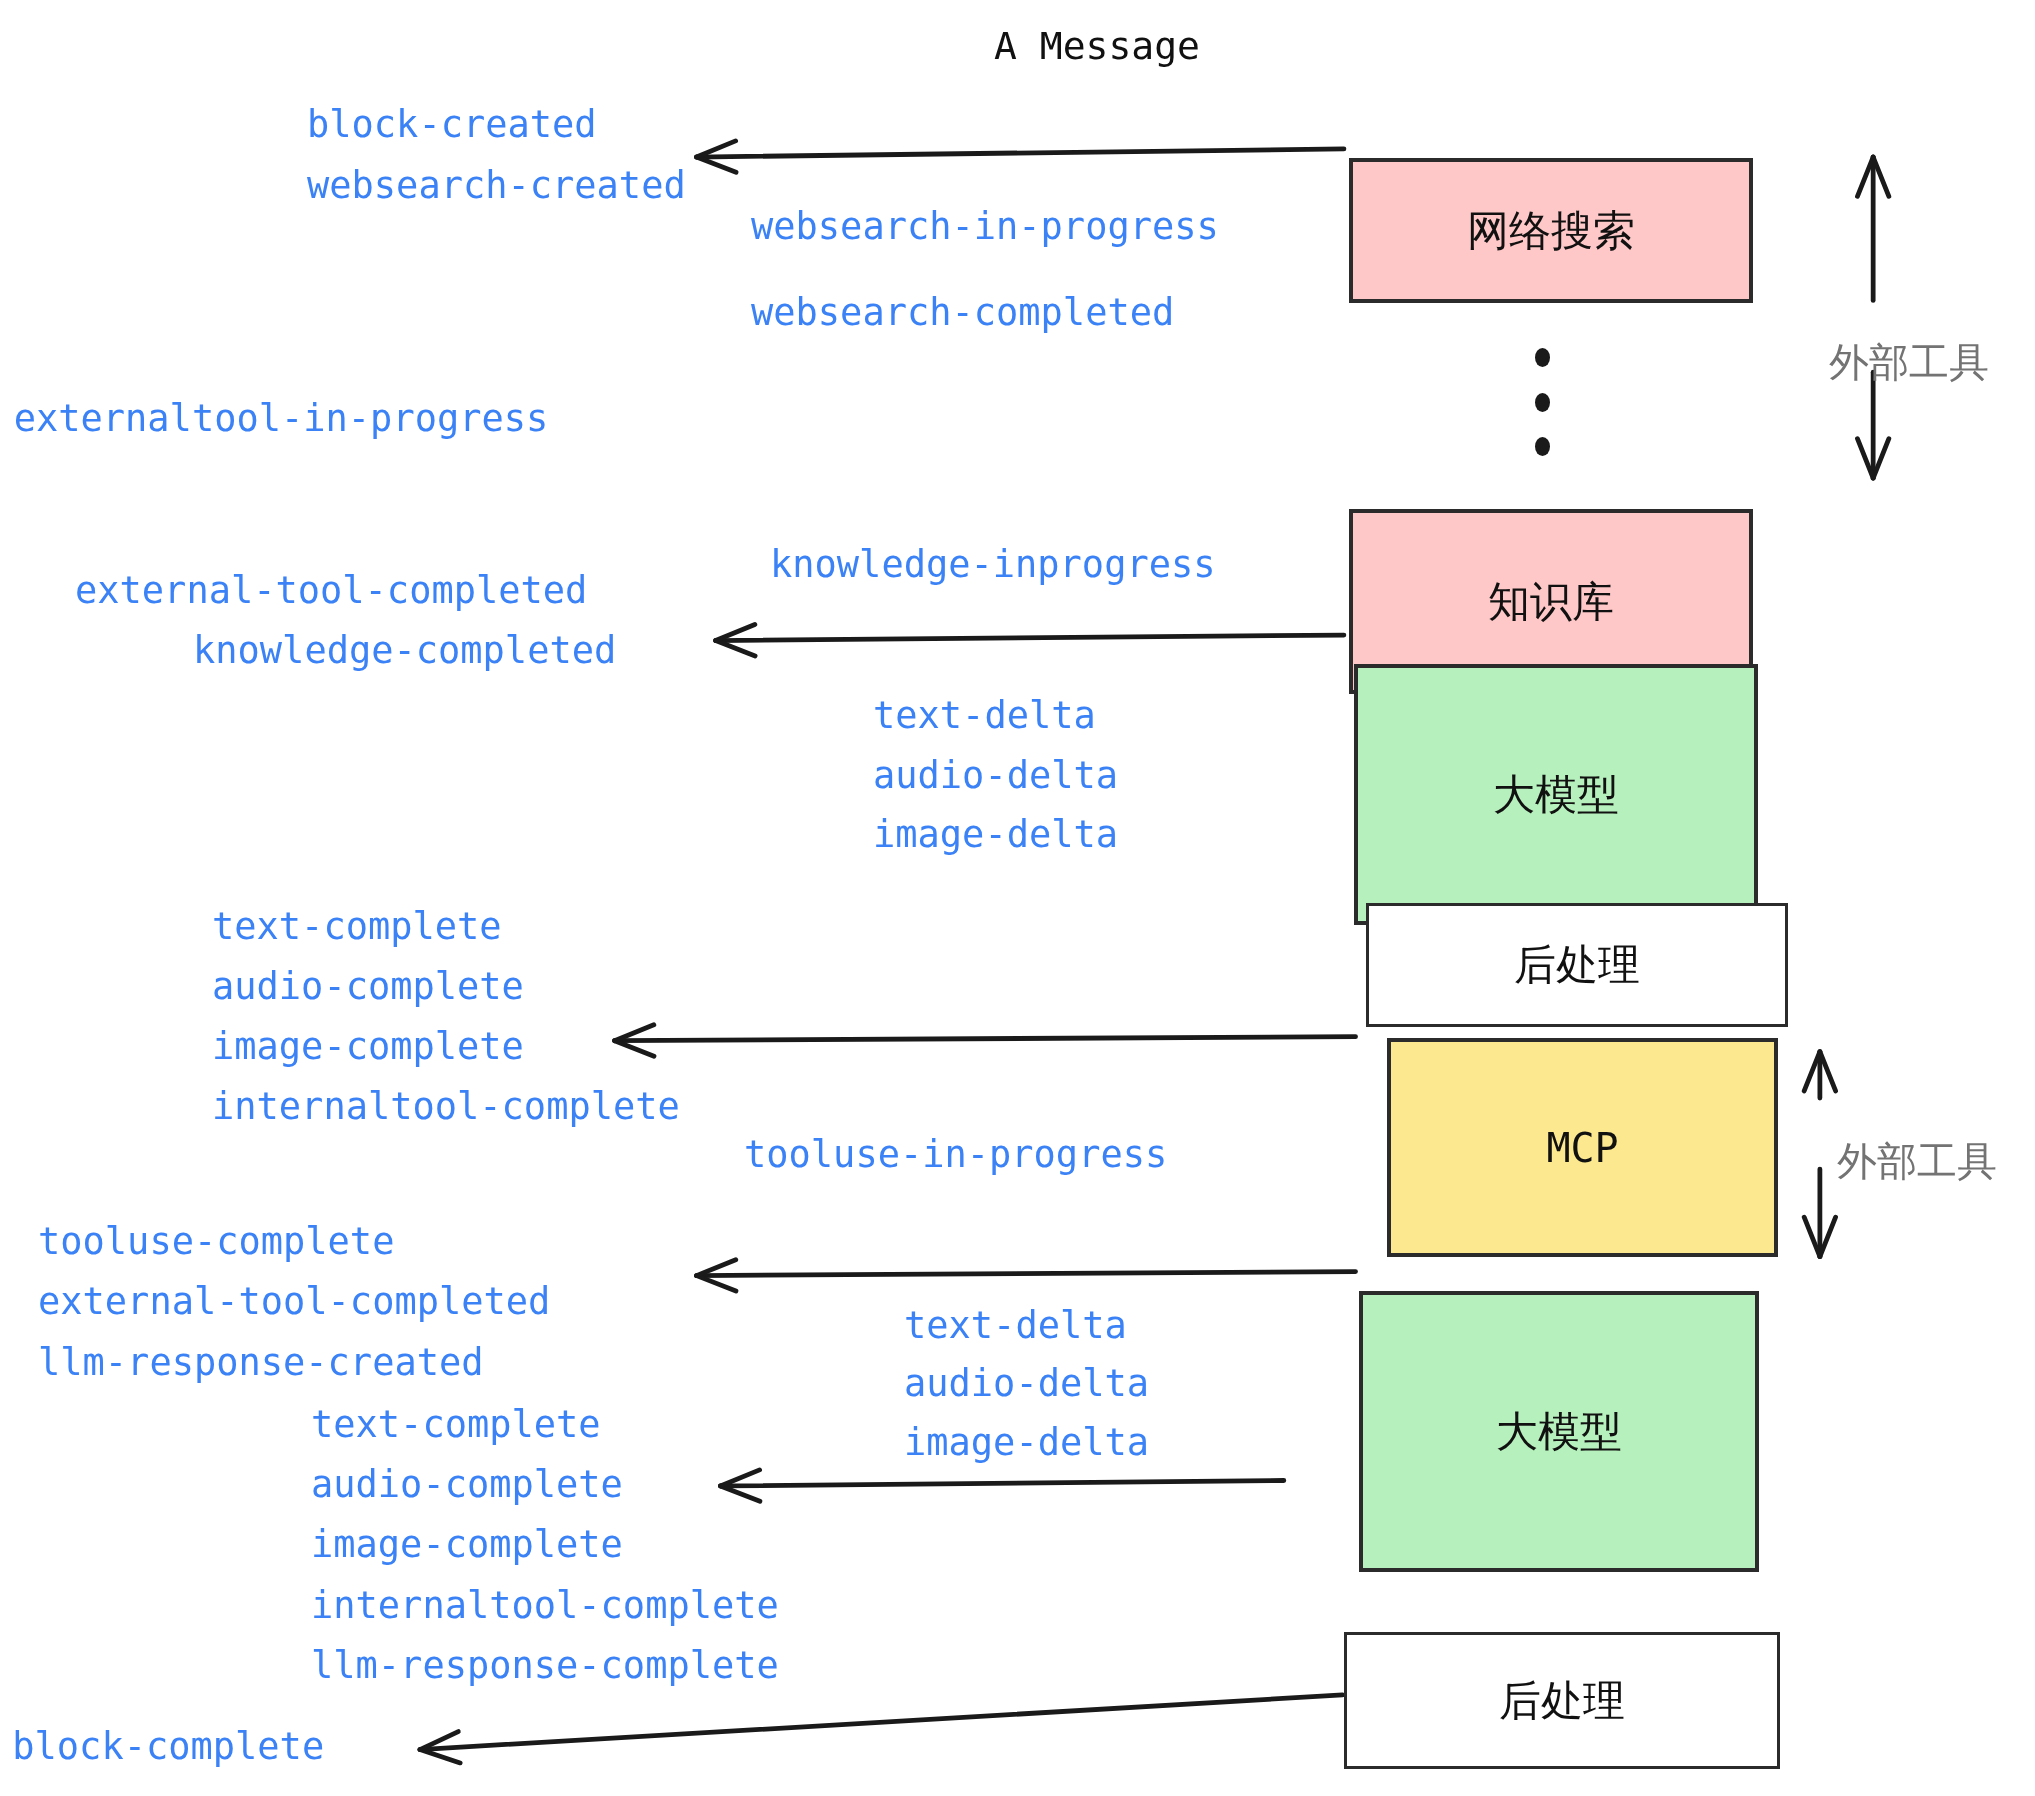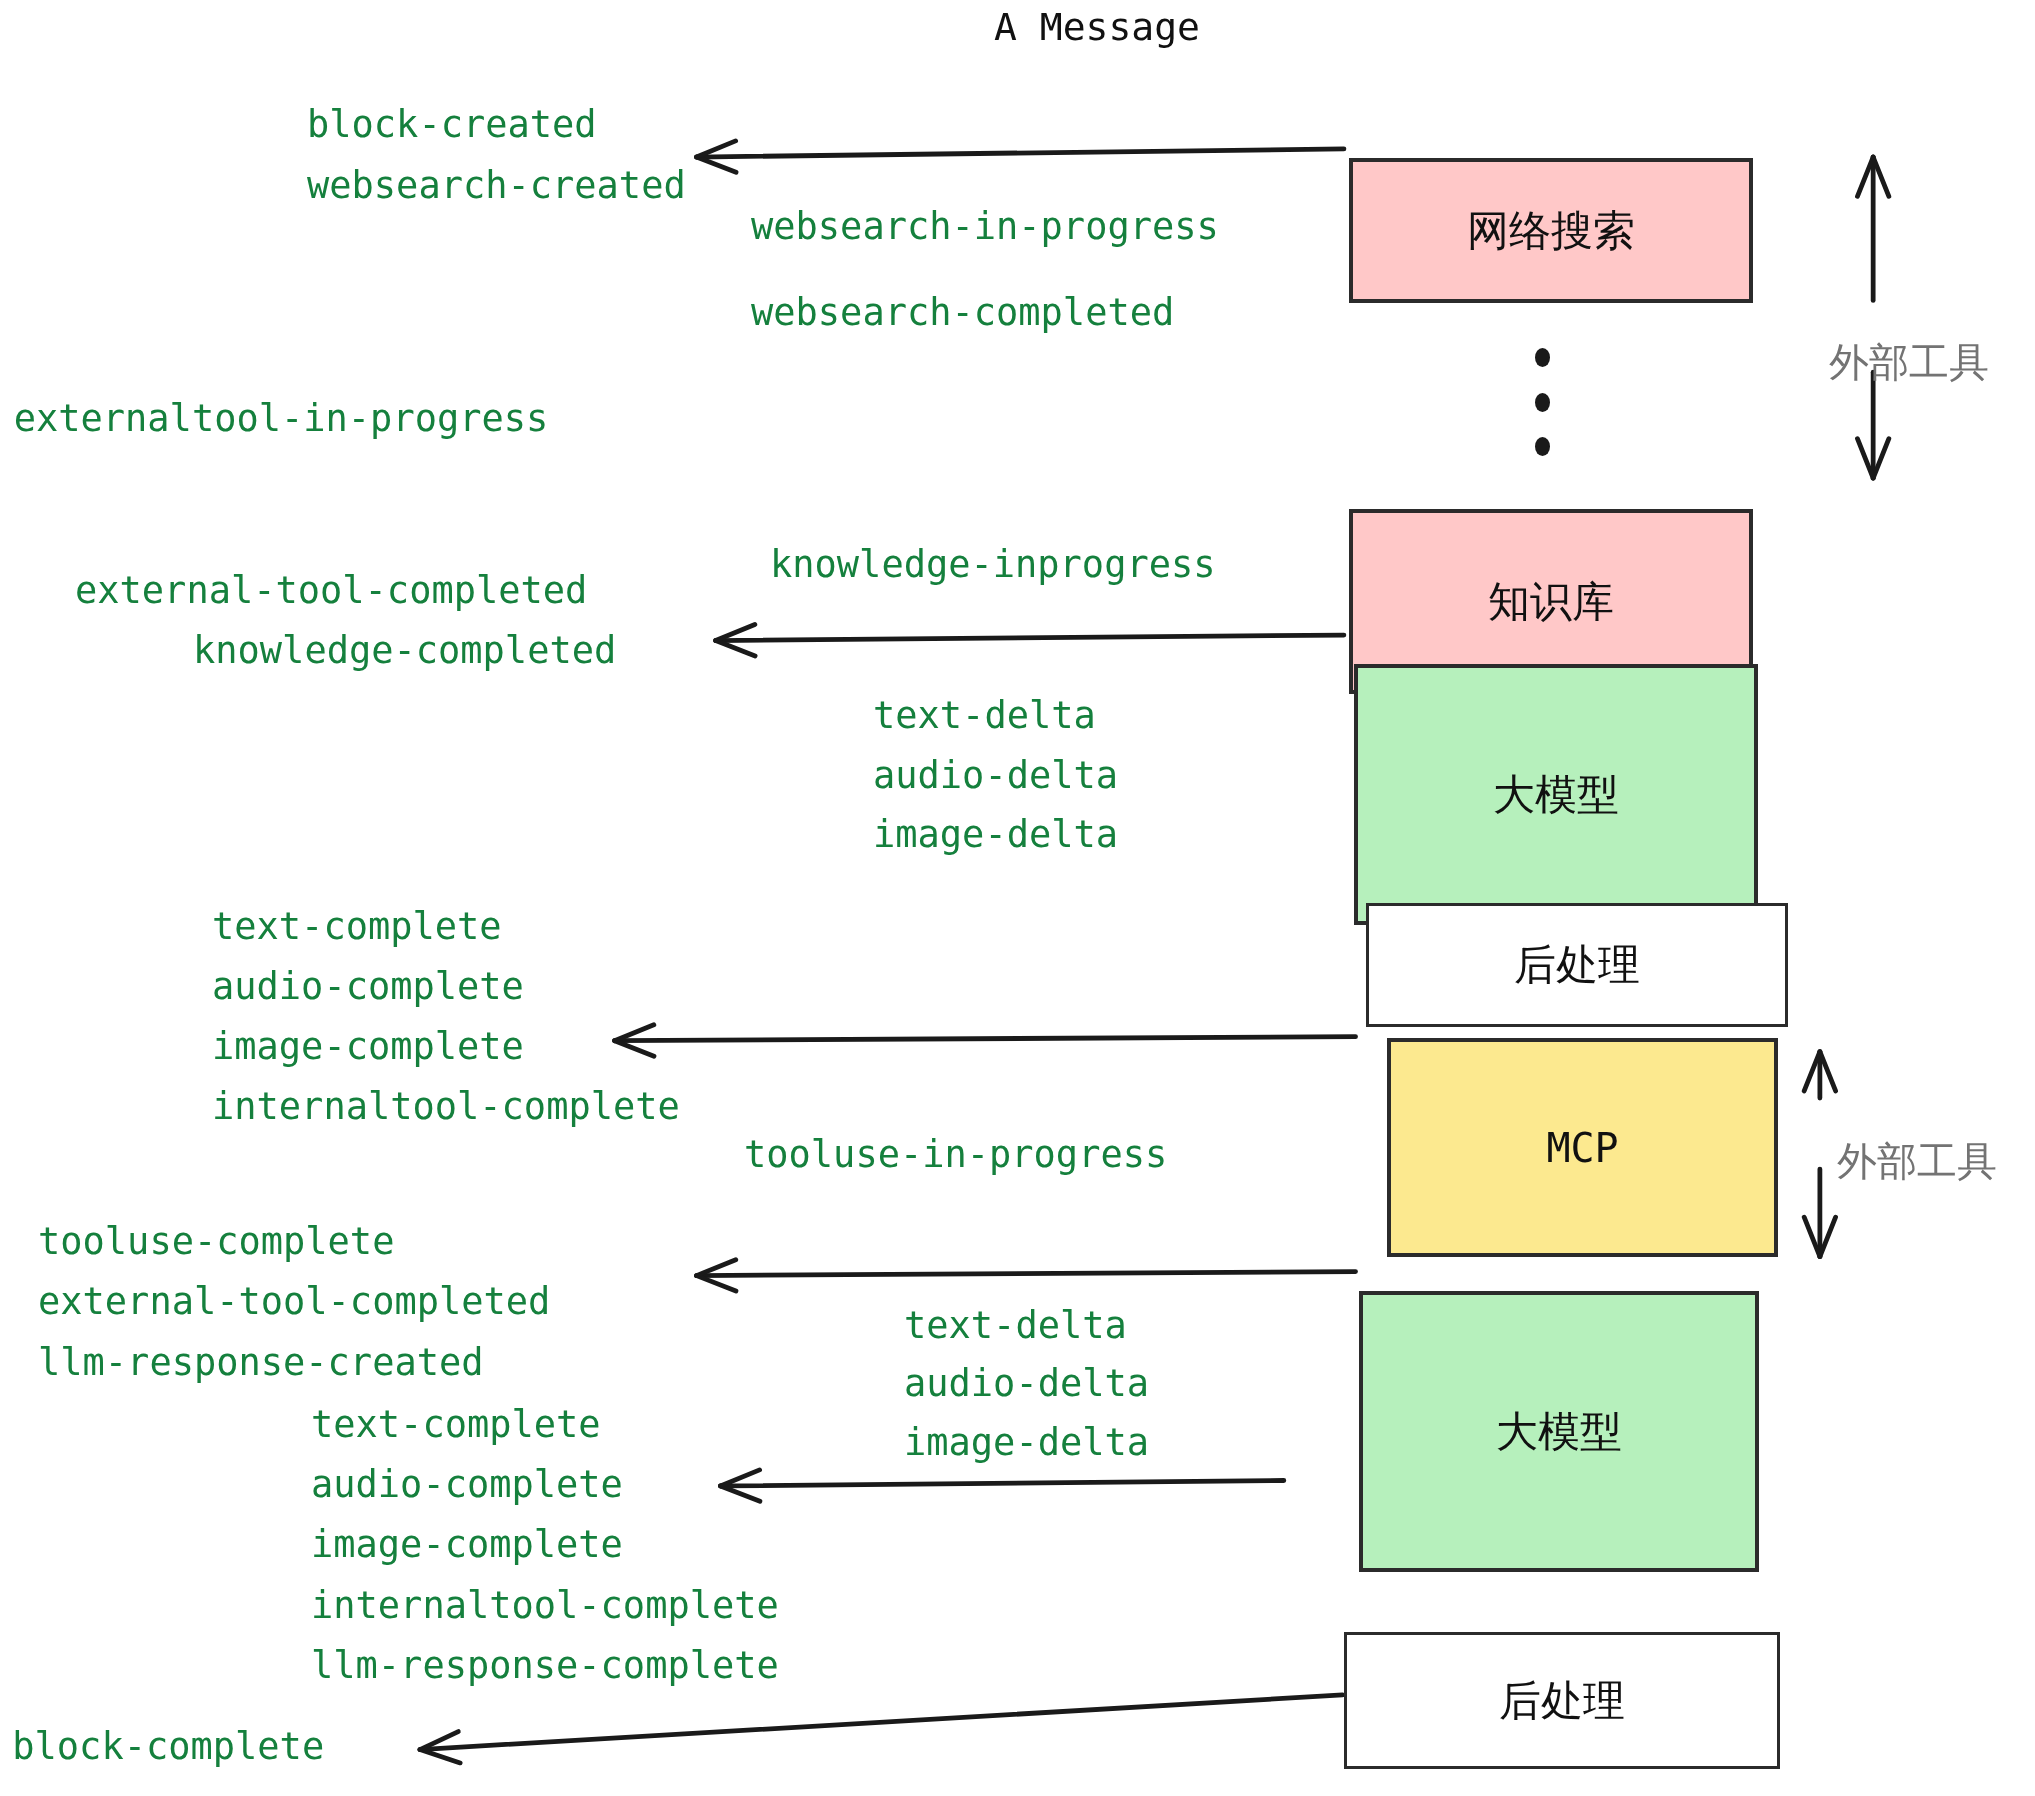--- a/index.html
+++ b/index.html
@@ -21,21 +21,21 @@
     width: 2035px;
     height: 1796px;
     pointer-events: none;
   }
   .evt {
     position: absolute;
     white-space: pre;
     font-family: "DejaVu Sans Mono", "Liberation Mono", monospace;
     font-size: 37px;
     line-height: 1.0;
-    color: #15803d;
+    color: #3b82f6;
     letter-spacing: 0px;
   }
   .title {
     position: absolute;
     font-family: "DejaVu Sans Mono", "Liberation Mono", monospace;
     font-size: 38px;
     color: #111111;
     white-space: pre;
   }
   .node {
@@ -128,21 +128,21 @@
           </g>
           <g>
             <line x1="2665" y1="1712" x2="2665" y2="1840"></line>
             <line x1="2665" y1="1840" x2="2687.997069103605" y2="1782.4227925942564"></line>
             <line x1="2665" y1="1840" x2="2642.002930896395" y2="1782.4227925942564"></line>
           </g>
         </g>
       </g>
   </svg>
 
-  <div class="title" style="left:994px; top:5px;">A Message</div>
+  <div class="title" style="left:994px; top:24px;">A Message</div>
 
   <div id="nodes-host">
       <div class="node" style="left: 1349px; top: 158px; width: 404px; height: 145px; background: rgb(255, 200, 200);">
         <span>网络搜索</span>
       </div>
       <div class="node" style="left: 1349px; top: 509px; width: 404px; height: 185px; background: rgb(255, 200, 200);">
         <span>知识库</span>
       </div>
       <div class="node" style="left: 1354px; top: 664px; width: 404px; height: 261px; background: rgb(182, 240, 188);">
         <span>大模型</span>

